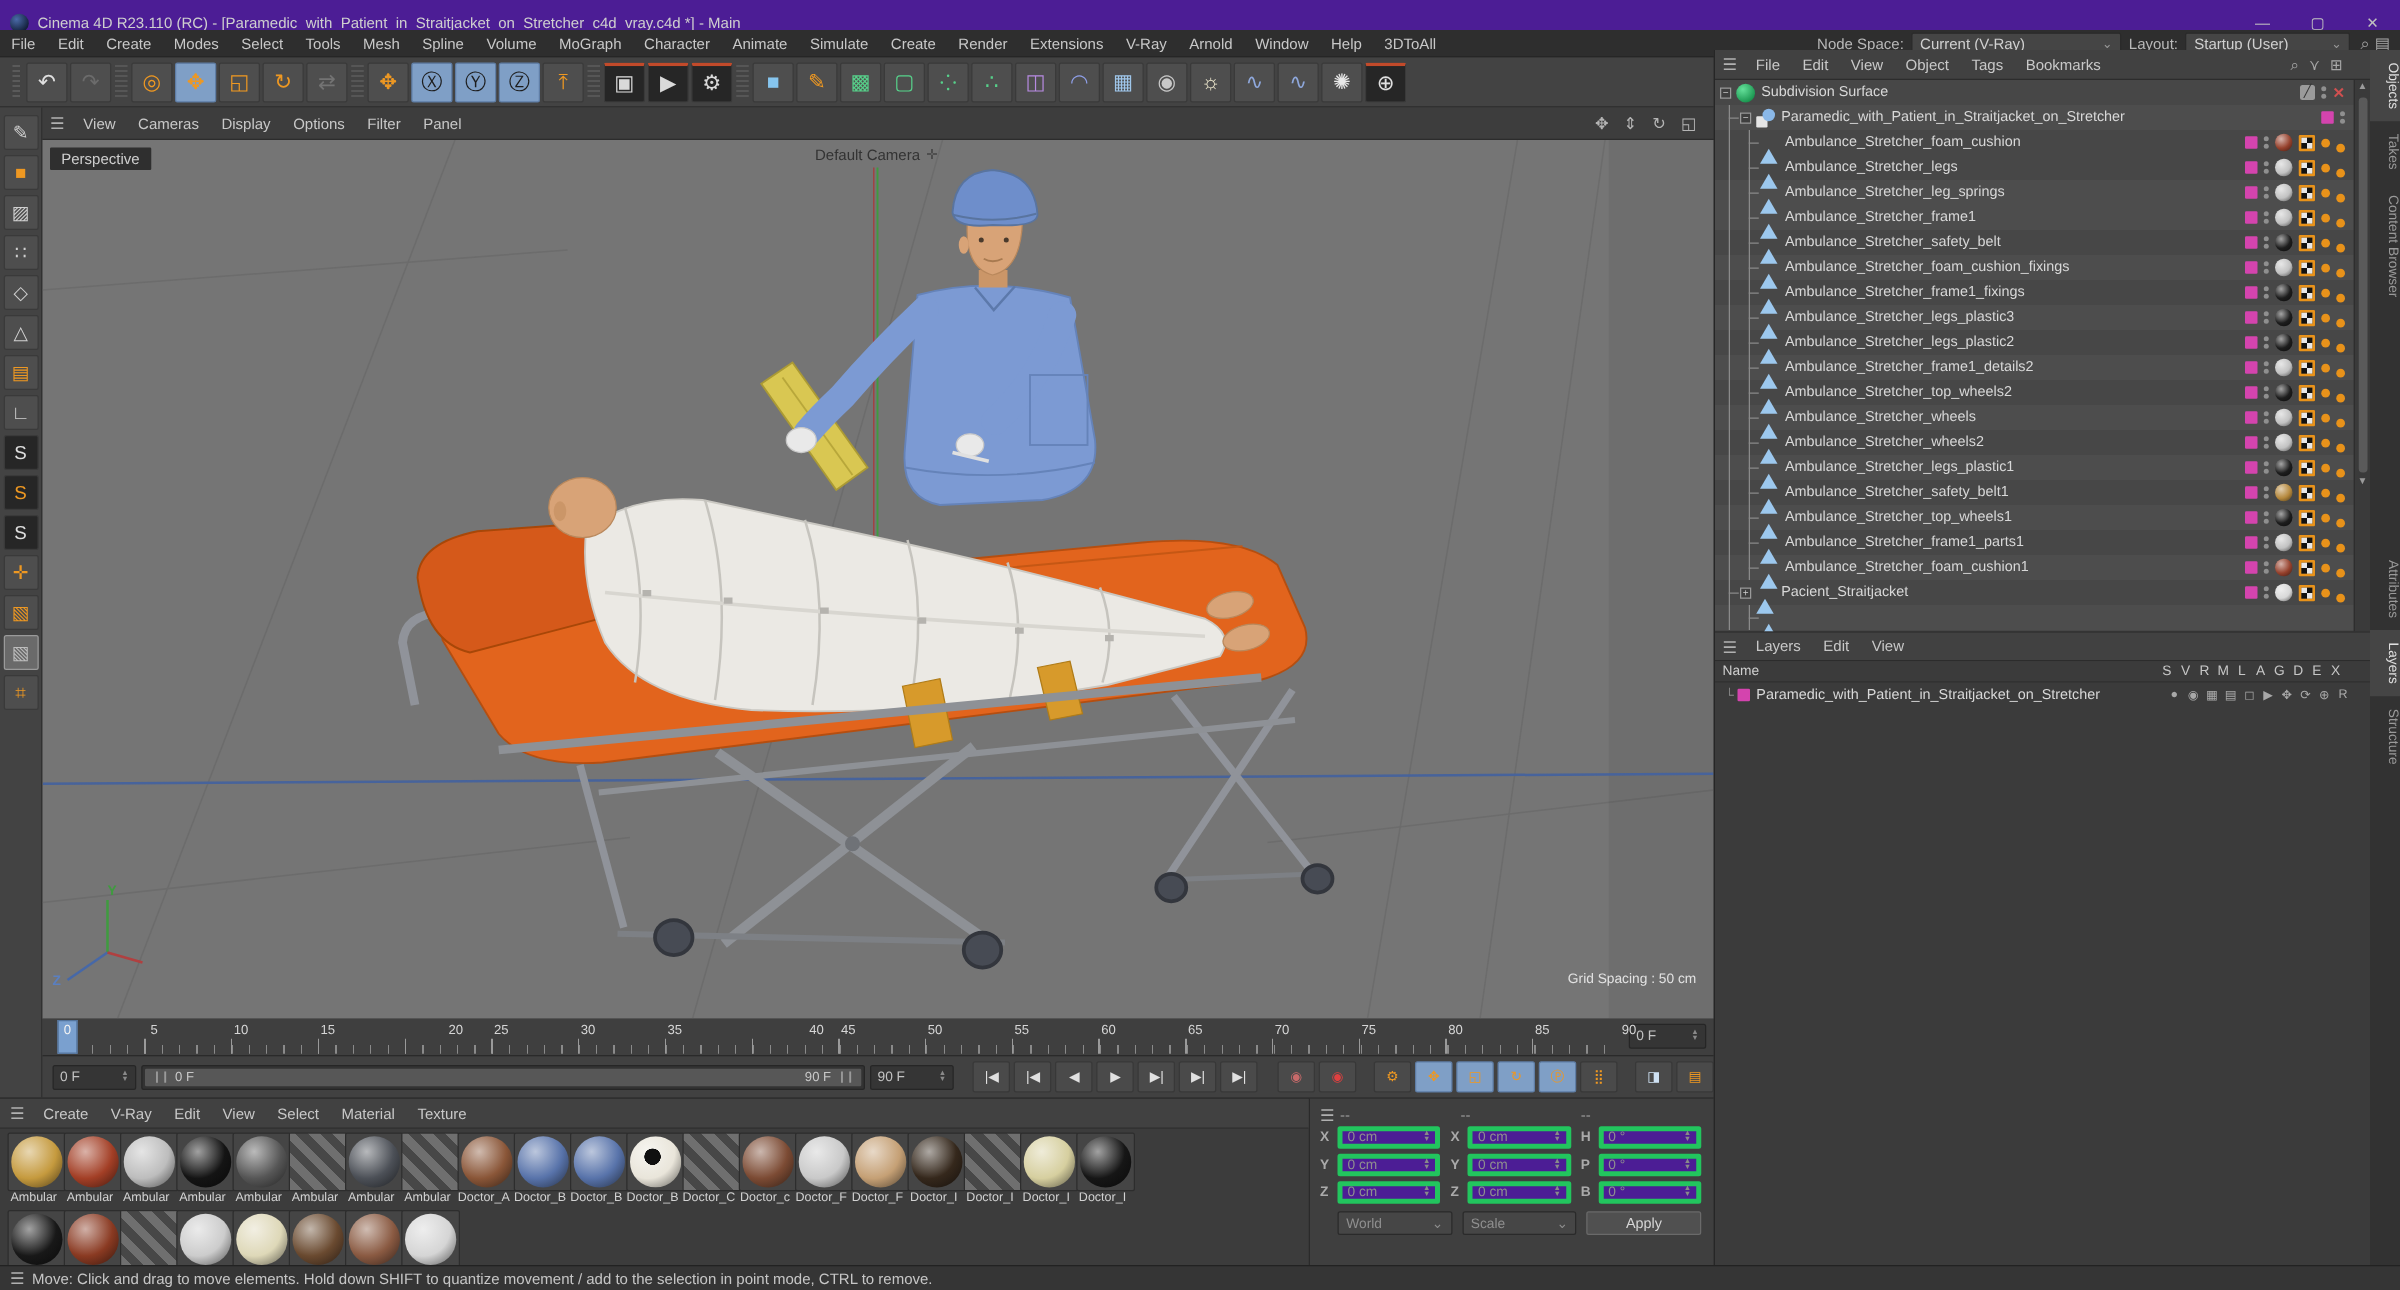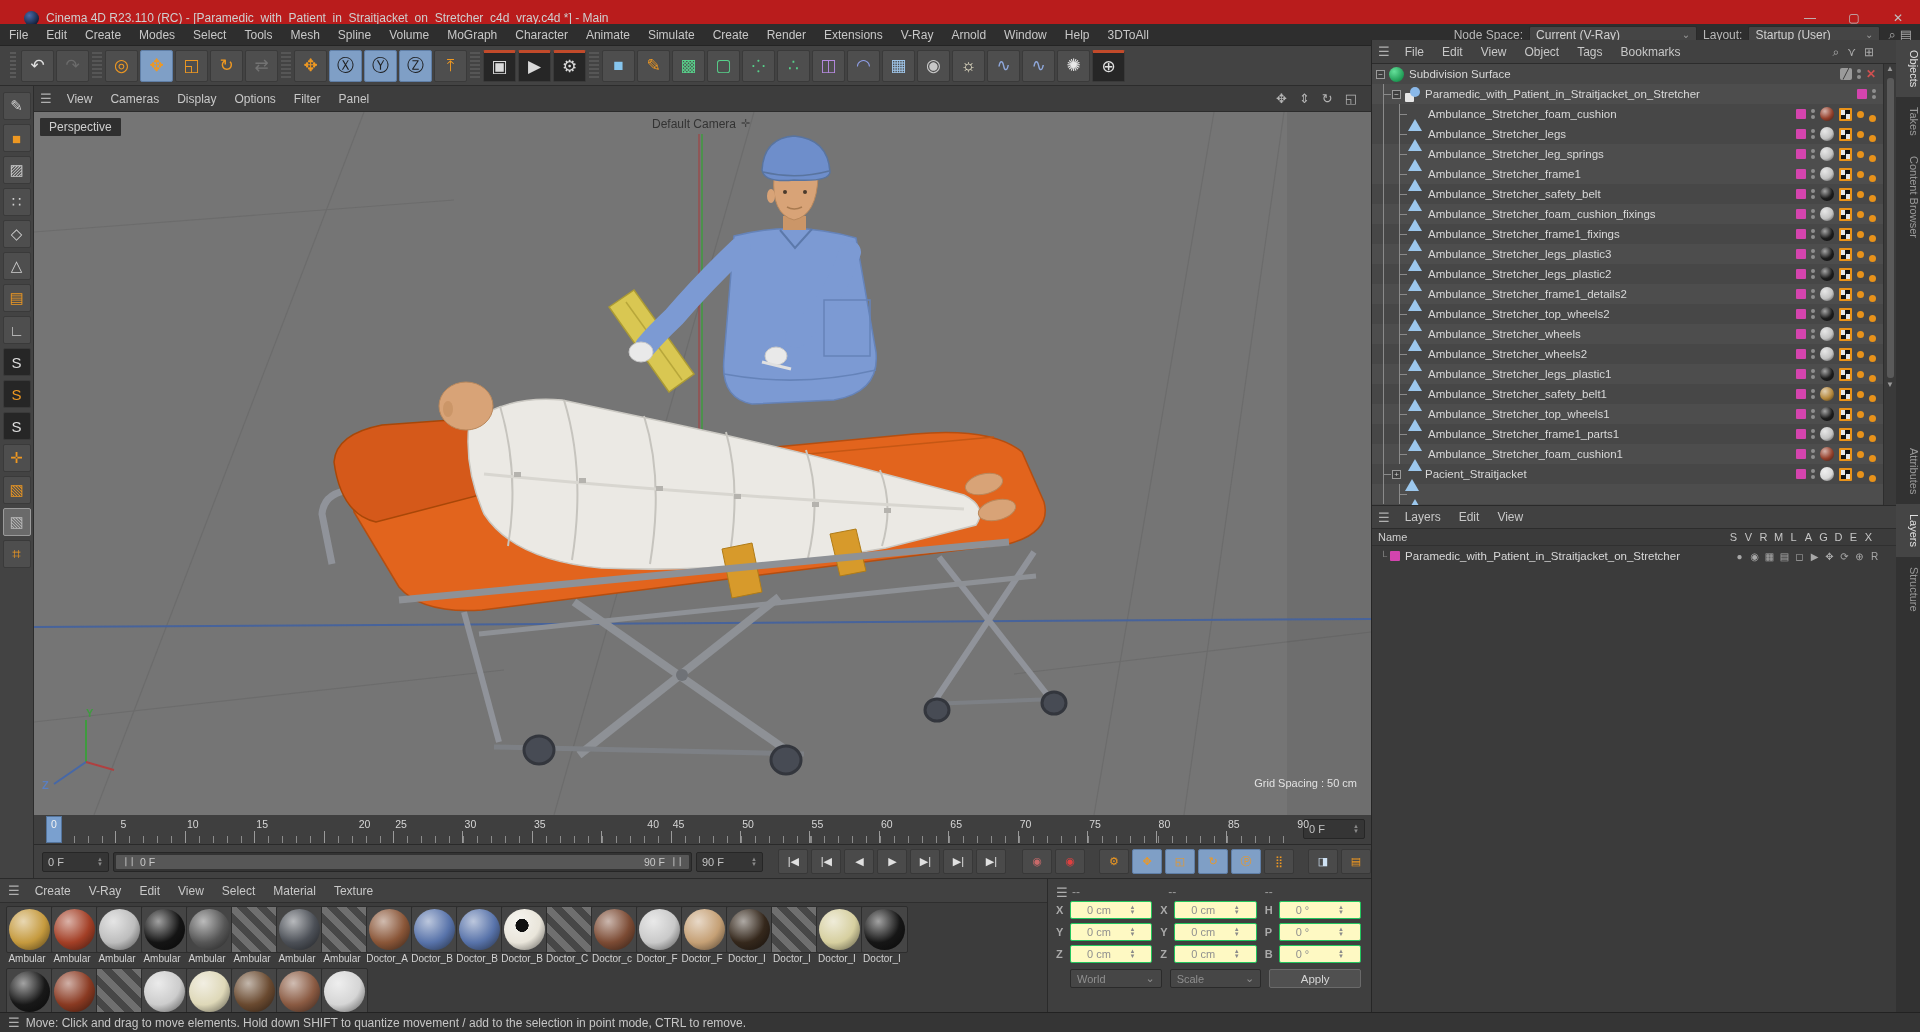--- a/index.html
+++ b/index.html
@@ -1,21 +1,21 @@
 <!DOCTYPE html>
 <html style="--active-blue: #7f9fc6; --layer-magenta: #d444ae; --viewport-gray: #757575;"><head>
 <meta charset="utf-8">
 <style>
   * { margin:0; padding:0; box-sizing:border-box; user-select:none; }
   html,body { width:1920px; height:1032px; overflow:hidden; background:#3a3a3a;
     font-family:"Liberation Sans", sans-serif; font-size:12px; color:#c8c8c8; }
 
   
-  #titlebar { position:absolute; left:0; top:0; width:1920px; height:36px; background:#b91c1c;
-    display:flex; align-items:center;padding-left:16px; }
+  #titlebar { position:absolute; left:0; top:0; width:1920px; height:36px; background:#4c1d95;
+    display:flex; align-items:center; }
   #app-logo { width:15px; height:15px; border-radius:50%; margin:0 7px 0 8px;
     background:radial-gradient(circle at 35% 30%, #4a6aa8, #15233f 70%, #0a1020); }
   #window-title { color:#cfcfcf; font-size:12px; }
   #win-controls { margin-left:auto; display:flex; height:100%; }
   .win-btn { width:44px; height:100%; display:flex; align-items:center; justify-content:center;
     color:#c0c0c0; font-size:12px; }
 
   
   #menubar { position:absolute; left:0; top:24px; width:1920px; height:22px; background:#2e2e2e;
     display:flex; align-items:center; border-bottom:1px solid #242424; }
@@ -106,22 +106,22 @@
     background:repeating-linear-gradient(45deg,#6f6f6f 0 7px,#474747 7px 14px); }
   .mat-label { font-size:10px; color:#d2d2d2; text-align:center; height:13px; overflow:hidden; white-space:nowrap; }
 
   #coords { width:323px; height:134px; background:#3f3f3f; padding:4px 10px 0 8px; }
   #coord-header { display:grid; grid-template-columns:16px 1fr 1fr 1fr; color:#9a9a9a; height:18px;
     align-items:center; }
   #coord-grid { display:grid; grid-template-columns:1fr 1fr 1fr; column-gap:8px; }
   .coord-col { display:flex; flex-direction:column; gap:4px; }
   .coord-row { display:flex; align-items:center; gap:4px; }
   .coord-lab { width:10px; color:#aaa; font-size:11px; font-weight:bold; }
-  .coord-field { flex:1; height:18px; background:#fef9c3; border:1px solid #22c55e; border-radius:2px;
-    color:#8f8f8f; font-size:11px; display:flex; align-items:center; justify-content:space-between; padding:0 16px; }
+  .coord-field { flex:1; height:18px; background:#4c1d95; border:4px solid #22c55e; border-radius:2px;
+    color:#8f8f8f; font-size:11px; display:flex; align-items:center; justify-content:space-between; padding:0 4px; }
   #coord-footer { display:grid; grid-template-columns:1fr 1fr 1fr; column-gap:8px; margin-top:6px; padding-left:14px; }
   .coord-select { height:19px; background:#464646; border:1px solid #2a2a2a; border-radius:2px; color:#8f8f8f;
     display:flex; align-items:center; justify-content:space-between; padding:0 6px; font-size:11px; }
   #apply-btn { height:19px; background:#505050; border:1px solid #6a6a6a; border-radius:2px; color:#d6d6d6;
     display:flex; align-items:center; justify-content:center; font-size:11.5px; }
 
   
   #rightpanel { position:absolute; left:1371px; top:40px; width:525px; height:972px; background:#3b3b3b;
     border-left:1px solid #262626; }
   #om-menubar { height:24px; background:#414141; display:flex; align-items:center; padding:0 6px;

